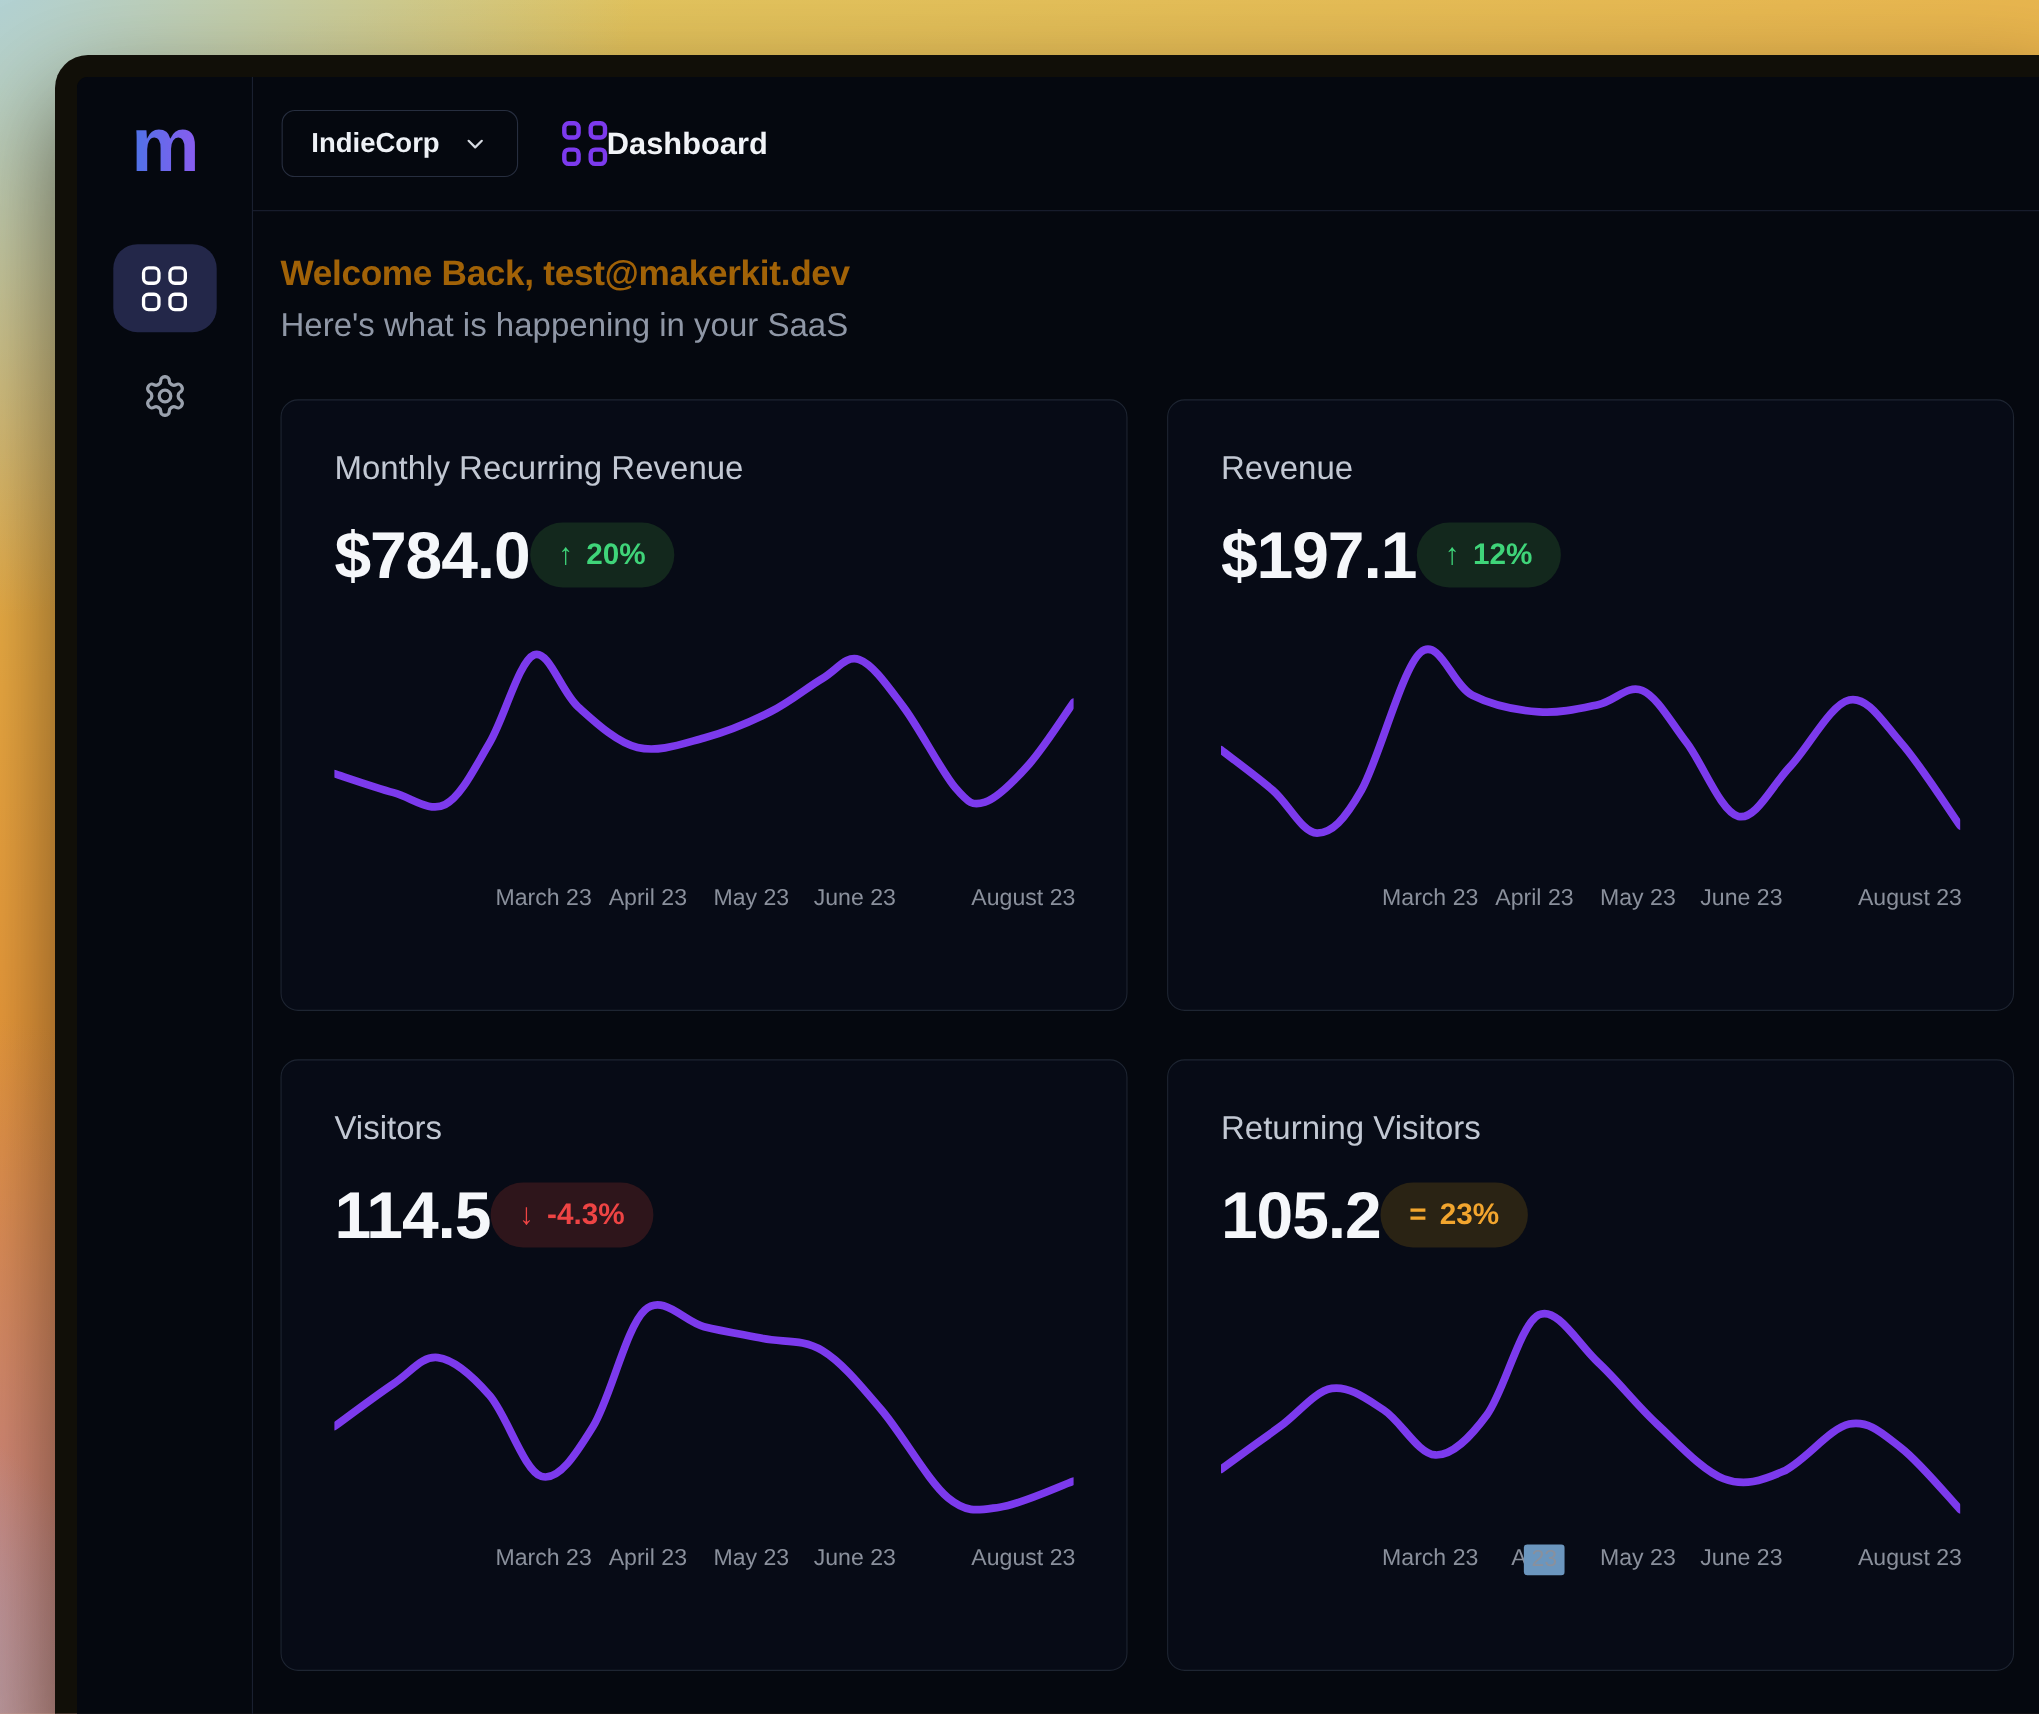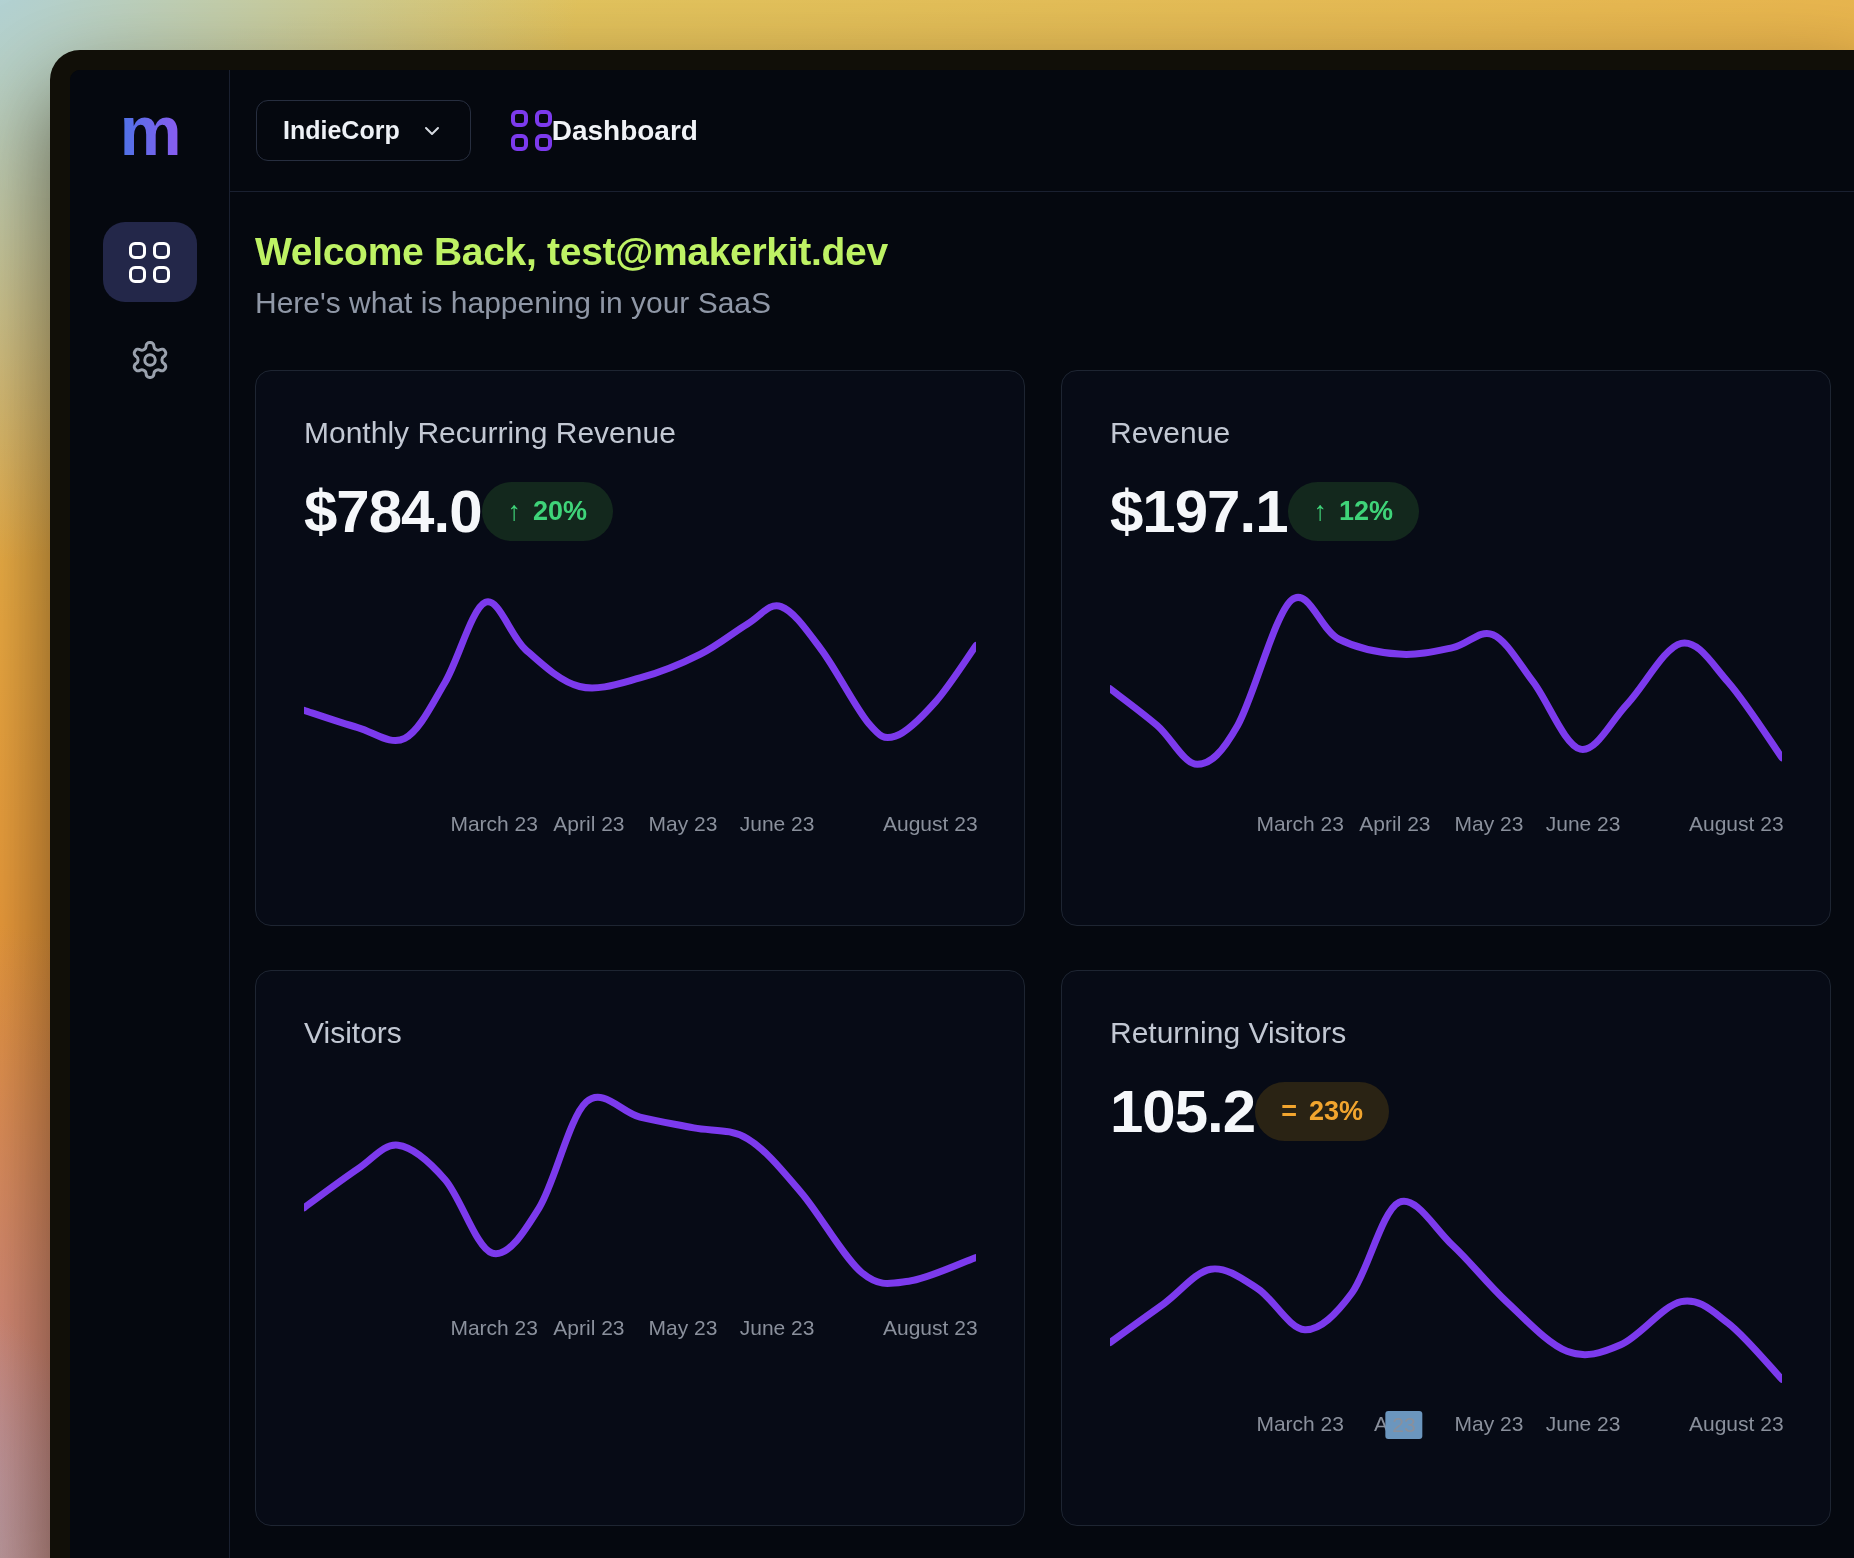--- a/index.html
+++ b/index.html
@@ -60,21 +60,21 @@
     display:flex; align-items:center; gap:20px;
     background:transparent; border:1px solid #272e3f; border-radius:12px;
     padding:15px 26px; cursor:pointer;
     font-family:inherit; font-size:25px; font-weight:600; color:#eef1f6;
   }
   .page-head { display:flex; align-items:center; }
   .page-title { font-size:28px; font-weight:600; color:#f1f3f7; }
 
   
   .content { padding:38px 33px 0 25px; }
-  .welcome-title { margin:0; font-size:39px; font-weight:700; color:#bef264; letter-spacing:-0.3px; }
+  .welcome-title { margin:0; font-size:32px; font-weight:700; color:#a16207; letter-spacing:-0.3px; }
   .welcome-sub { margin:12px 0 0; font-size:30px; font-weight:400; color:#8f97a6; }
 
   .grid {
     margin-top:50px; display:grid; grid-template-columns:1fr 1fr;
     column-gap:36px; row-gap:44px;
   }
   .card {
     background:#070b16; border:1px solid #1e2532; border-radius:16px;
     height:556px; padding:44px 48px 0 48px; min-width:0;
   }
@@ -195,20 +195,27 @@
               <span style="left:28.3%">March 23</span>
               <span style="left:42.4%">April 23</span>
               <span style="left:56.4%">May 23</span>
               <span style="left:70.4%">June 23</span>
               <span style="left:93.2%">August 23</span>
             </div>
           </section>
 
           <section class="card">
             <div class="card-title">Visitors</div>
+            <div class="value-row">
+              <div class="card-value">114.5</div>
+              <div class="badge negative">
+                <span class="badge-icon">↓</span>
+                <span>-4.3%</span>
+              </div>
+            </div>
             <div class="chart-wrap">
               <svg viewBox="0 0 677 236" preserveAspectRatio="none">
                   <path fill="none" stroke-width="7" stroke-linecap="round" stroke-linejoin="round" d="M 0,128.8 C 9.0,122.3 38.4,100.4 54.2,89.9 C 70.0,79.5 80.1,64.4 94.8,66.2 C 109.4,68.0 126.4,82.7 142.2,100.7 C 158.0,118.7 173.8,169.5 189.6,174.2 C 205.4,178.8 221.2,154.0 236.9,128.8 C 252.7,103.6 267.4,38.1 284.3,23.0 C 301.3,7.8 320.4,33.8 338.5,38.1 C 356.6,42.4 374.6,45.3 392.7,48.9 C 410.7,52.5 428.8,48.9 446.8,59.7 C 464.9,70.5 481.8,91.4 501.0,113.7 C 520.2,136.0 543.9,178.8 561.9,193.6 C 580.0,208.4 590.1,204.8 609.3,202.2 C 628.5,199.7 665.7,182.4 677.0,178.5" stroke="#7c3aed"></path>
                 </svg>
             </div>
             <div class="xlabels">
               <span style="left:28.3%">March 23</span>
               <span style="left:42.4%">April 23</span>
               <span style="left:56.4%">May 23</span>
               <span style="left:70.4%">June 23</span>

